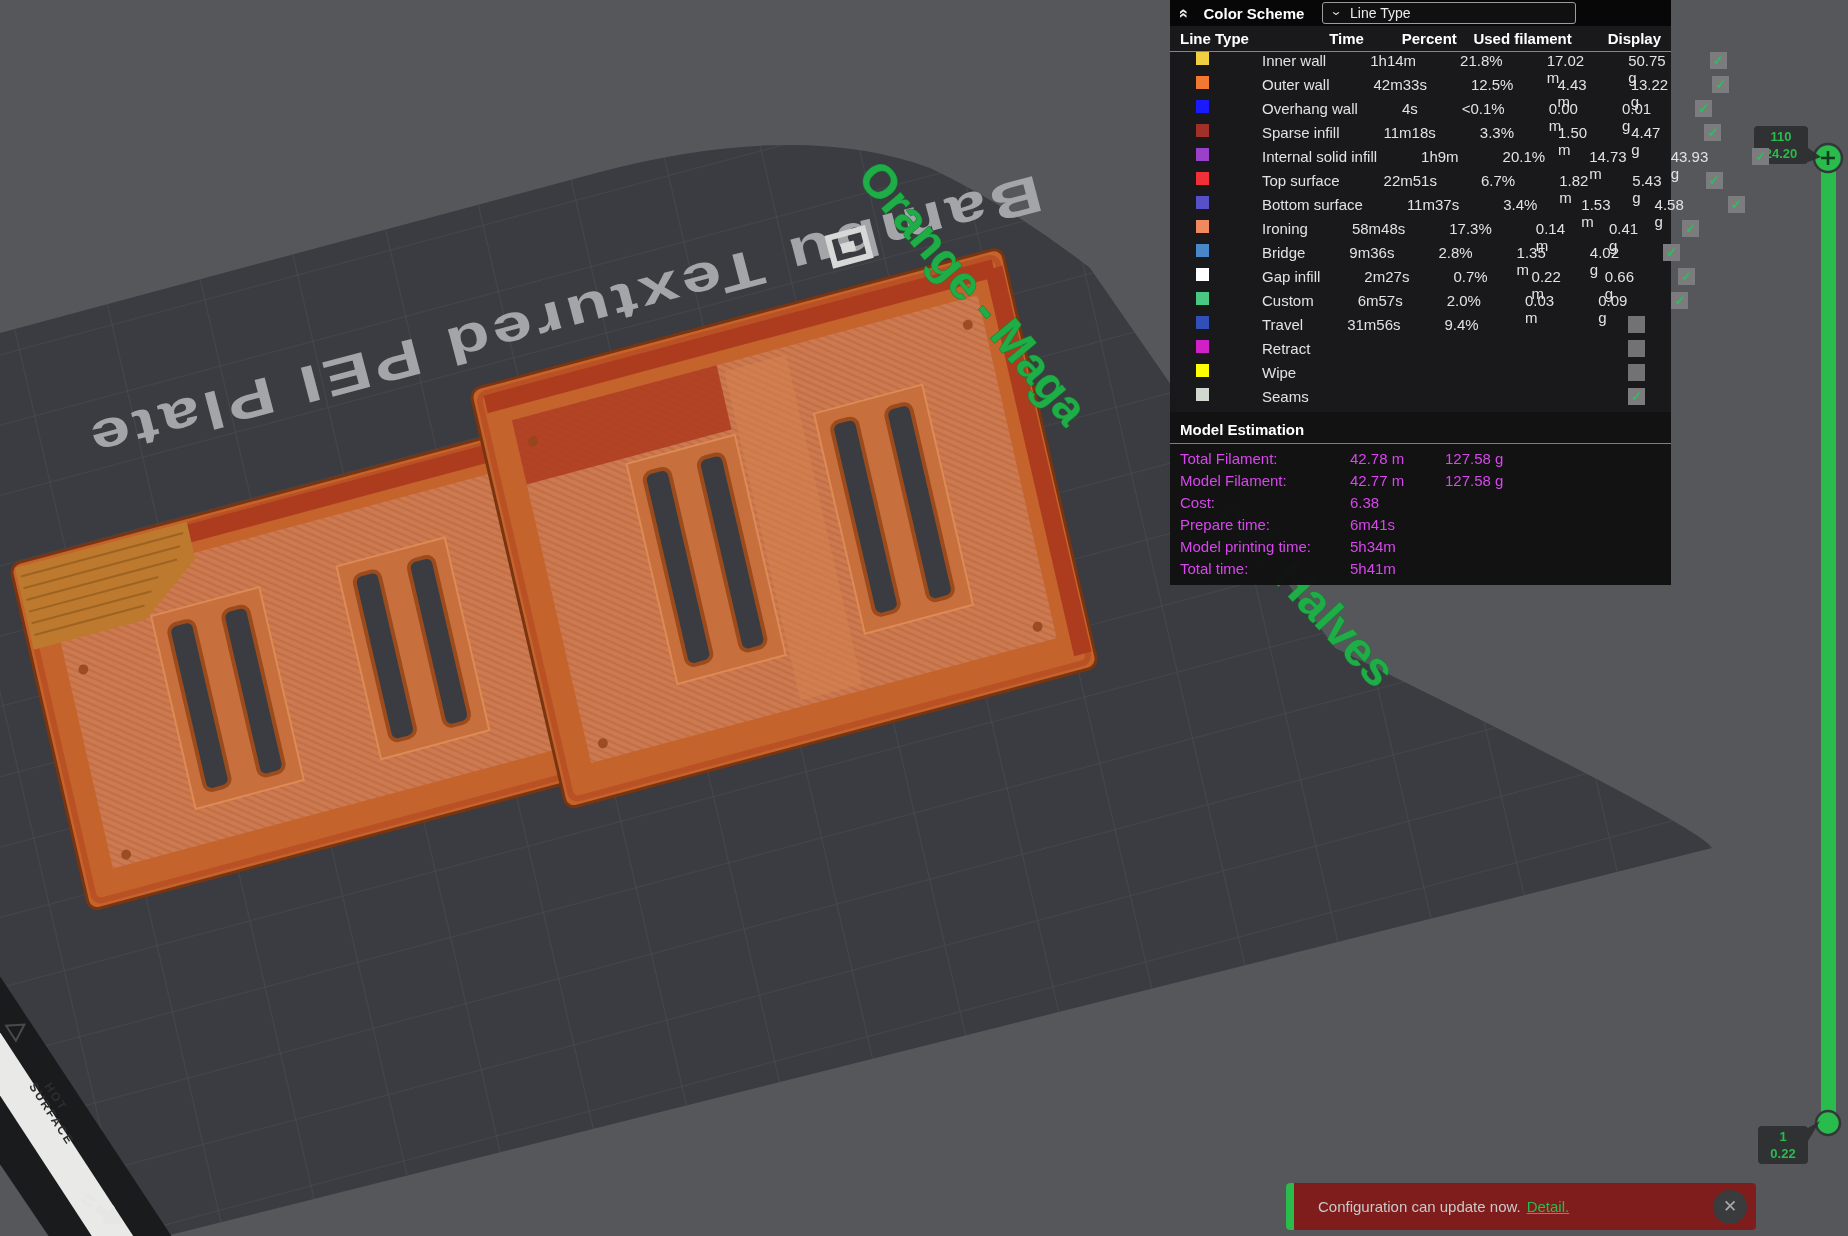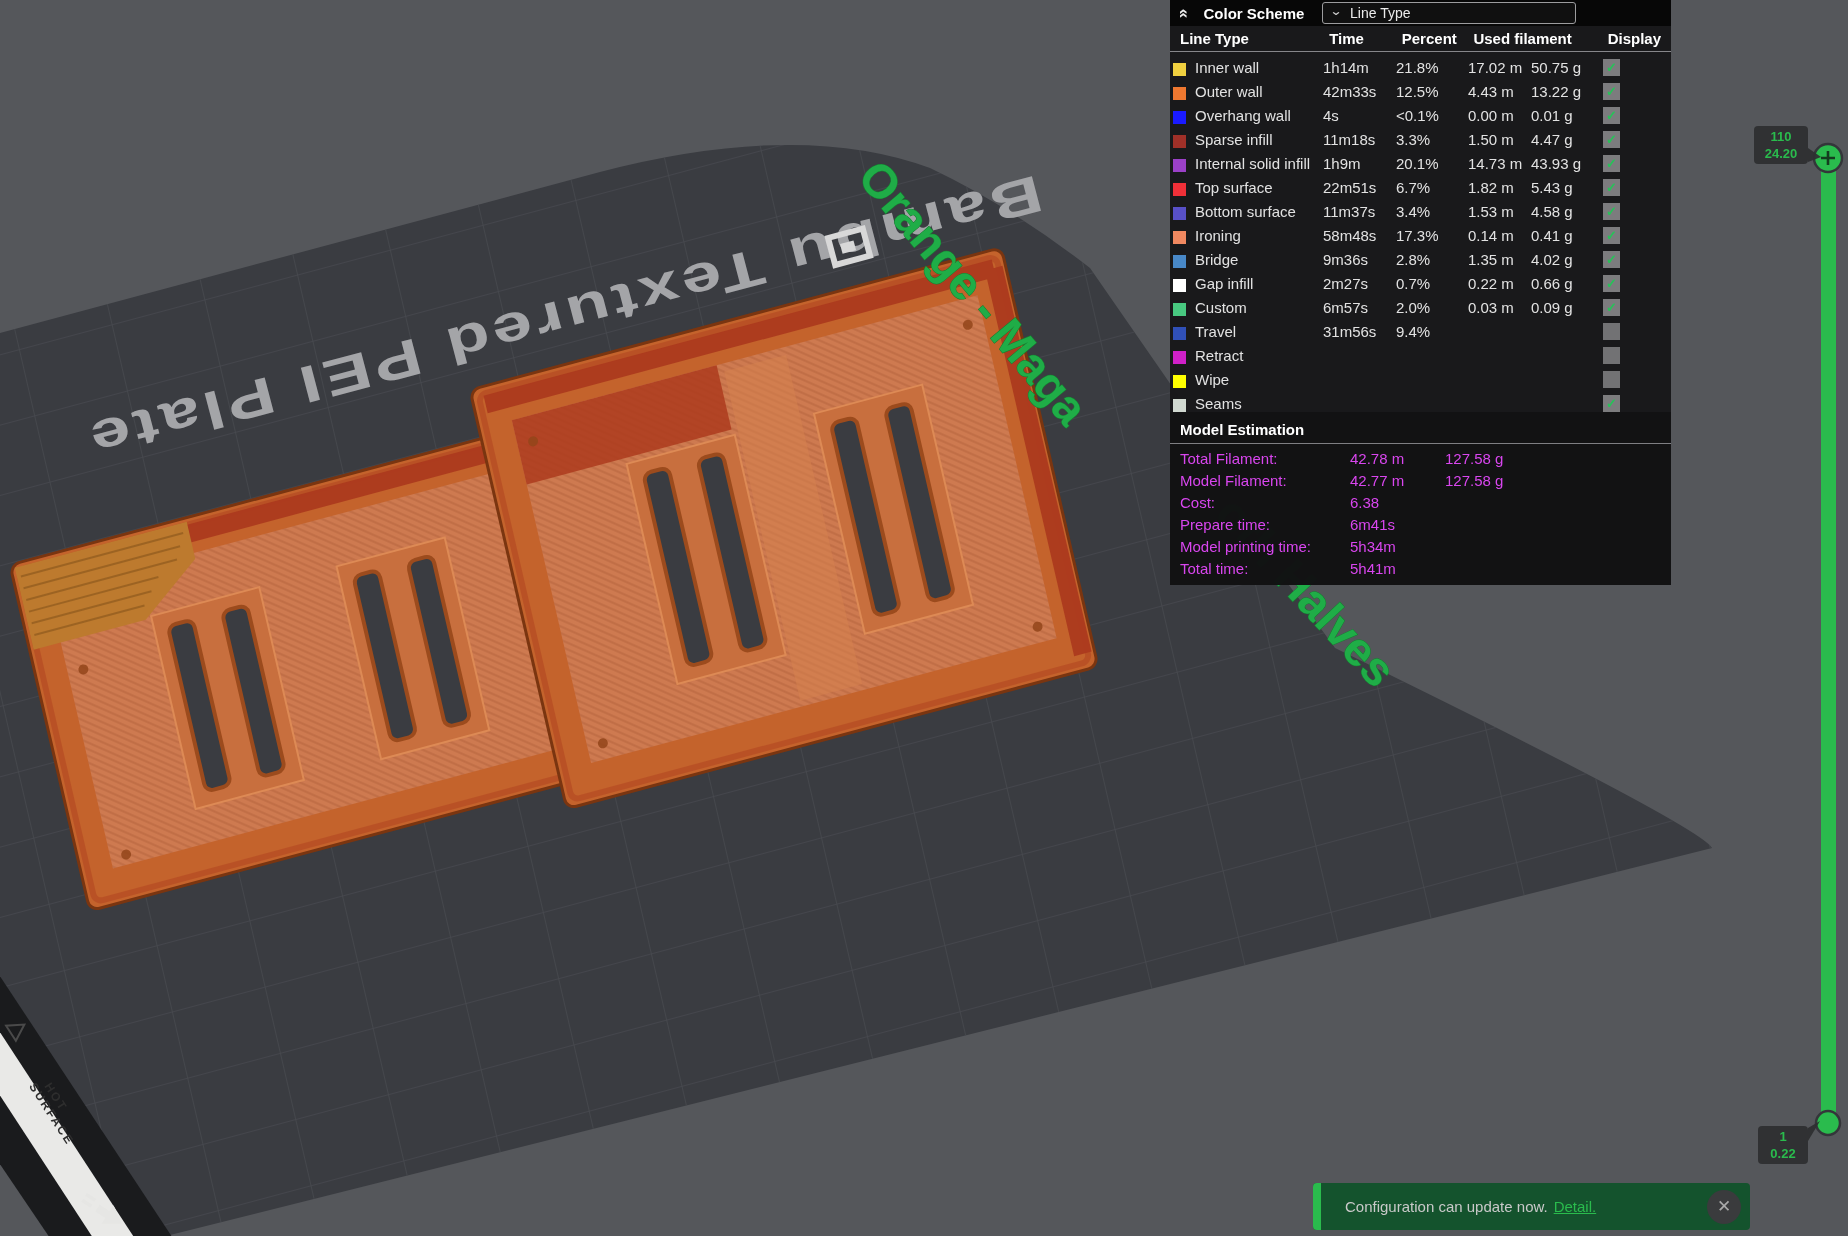--- a/index.html
+++ b/index.html
@@ -18,37 +18,37 @@
   .panel-title{font-weight:bold;font-size:15px;}
   .dropdown{position:absolute;left:152px;top:2px;width:236px;height:20px;border:1px solid #9c9c9e;
             border-radius:3px;background:#101010;display:flex;align-items:center;padding:0 8px;
             font-size:14px;color:#ececec;gap:9px;cursor:pointer;}
   .dd-chevron{font-size:12px;color:#cfcfcf;line-height:1;transform:translateY(-2px) scaleX(1.3);}
   .dd-chevron::before{content:"\2304";}
   .cols{display:flex;align-items:center;height:25px;padding:0 10px;font-weight:bold;font-size:15px;
         color:#fff;border-bottom:1px solid #86868a;}
   .col-line{width:150px;}.col-time{width:73px;}.col-pct{width:72px;}.col-used{width:135px;}
   .col-disp{flex:1;}
-  .row{display:flex;align-items:flex-end;height:24px;padding:0 3px;font-size:15px;color:#e2e2e2;}
+  .row{display:flex;align-items:flex-start;height:24px;padding:0 26px;font-size:15px;color:#e2e2e2;gap:44px;}
   .sw{width:13px;height:13px;margin-right:9px;flex:none;}
   .r-label{width:128px;white-space:nowrap;}
   .r-time{width:73px;}.r-pct{width:72px;}.r-m{width:63px;}.r-g{width:72px;}
   .cb{width:17px;height:17px;background:#7c7c7e;display:flex;align-items:center;justify-content:center;
       font-size:13px;font-weight:bold;color:#27c258;flex:none;cursor:pointer;}
   .cb.unchecked{background:#727274;}
   .totals{background:rgba(10,10,12,0.45);padding-bottom:6px;}
   .tot-title{padding:9px 10px 5px;font-weight:bold;font-size:15px;color:#fff;
              border-bottom:1px solid #7f7f83;margin-bottom:3px;}
   .trow{display:flex;align-items:center;height:22px;padding:0 10px;font-size:15px;color:#d946ef;gap:20px;}
   .t-label{width:150px;white-space:nowrap;}.t-v1{width:75px;}.t-v2{flex:1;}
 
   
-  .toast{position:absolute;left:1286px;top:1183px;width:437px;height:47px;background:#14532d;
+  .toast{position:absolute;left:1286px;top:1183px;width:470px;height:47px;background:#7f1d1d;
          border-radius:4px;display:flex;align-items:center;overflow:hidden;font-size:15px;
-         color:#c9c9c9;z-index:4;margin-left:27px;}
+         color:#c9c9c9;z-index:4;}
   .toast-bar{width:8px;height:100%;flex:none;}
   .toast-msg{margin-left:24px;}
   .toast-link{color:#2ABB4D;text-decoration:underline;margin-left:6px;cursor:pointer;}
   .toast-close{margin-left:auto;margin-right:9px;width:34px;height:34px;border-radius:50%;
                background:#3a3b3d;color:#a9a9a9;display:flex;align-items:center;justify-content:center;
                font-size:17px;cursor:pointer;}
   .toast-close::before{content:"\2715";}
 </style>
 </head>
 <body>

